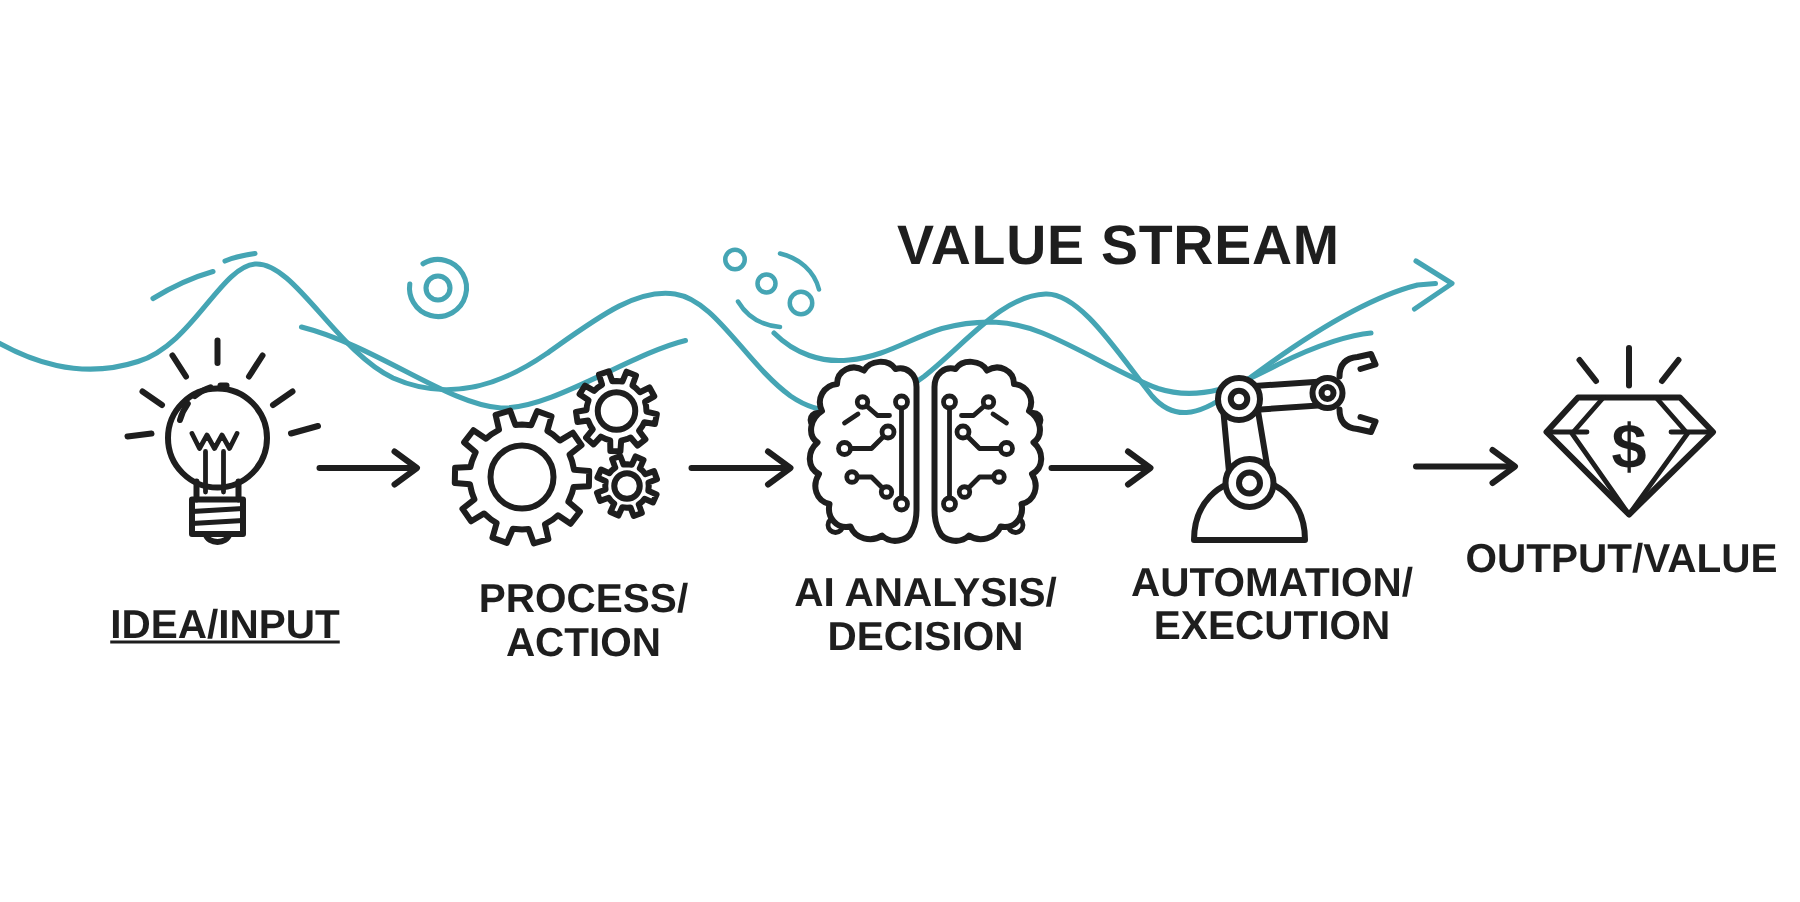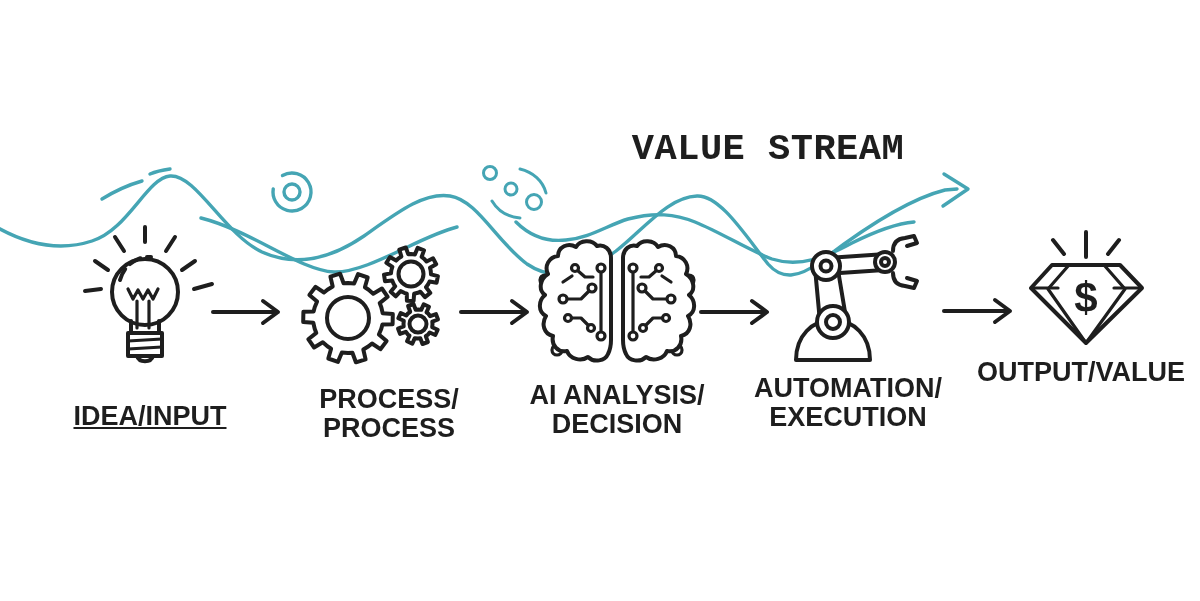--- a/index.html
+++ b/index.html
@@ -16,24 +16,23 @@
   .teal-thin{stroke:var(--teal);stroke-width:3;fill:none;stroke-linecap:round;}
   .ink{stroke:var(--ink);stroke-width:4;fill:none;stroke-linecap:round;stroke-linejoin:round;}
   .ink-thin{stroke:var(--ink);stroke-width:3.2;fill:none;stroke-linecap:round;stroke-linejoin:round;}
   .wfill{fill:#fff;}
   .node{fill:#fff;stroke:var(--ink);stroke-width:3.2;}
   .dollar{fill:var(--ink);stroke:none;font-family:"Liberation Sans",sans-serif;font-weight:bold;font-size:42px;}
   .dashed{stroke-dasharray:12 7;}
 
   .diagram-title{
     position:absolute;
-    left:598px;top:128px;width:340px;
-    text-align:center;
+    left:598px;top:143px;width:340px;
     font-size:37px;font-weight:bold;color:var(--ink);
-    letter-spacing:0.5px;white-space:nowrap;font-family:Liberation Mono, monospace;
+    letter-spacing:0.5px;white-space:nowrap;
   }
   .stage-label{
     position:absolute;width:300px;
     text-align:center;
     font-size:27px;font-weight:bold;color:var(--ink);
     line-height:29px;white-space:nowrap;
   }
   .stage-label .l2:empty{display:none;}
 </style>
 </head>
@@ -240,21 +239,21 @@
 
   <div class="diagram-title">VALUE STREAM</div>
 
   <div class="stage-label" style="left:0px;top:402px;text-decoration:underline;">
     <div class="l1">IDEA/INPUT</div>
 
   </div>
 
   <div class="stage-label" style="left:239px;top:385px;">
     <div class="l1">PROCESS/</div>
-    <div class="l2">PROCESS</div>
+    <div class="l2">ACTION</div>
   </div>
 
   <div class="stage-label" style="left:698px;top:374px;">
     <div class="l1">AUTOMATION/</div>
     <div class="l2">EXECUTION</div>
   </div>
 
   <div class="stage-label" style="left:467px;top:381px;">
     <div class="l1">AI ANALYSIS/</div>
     <div class="l2">DECISION</div>

